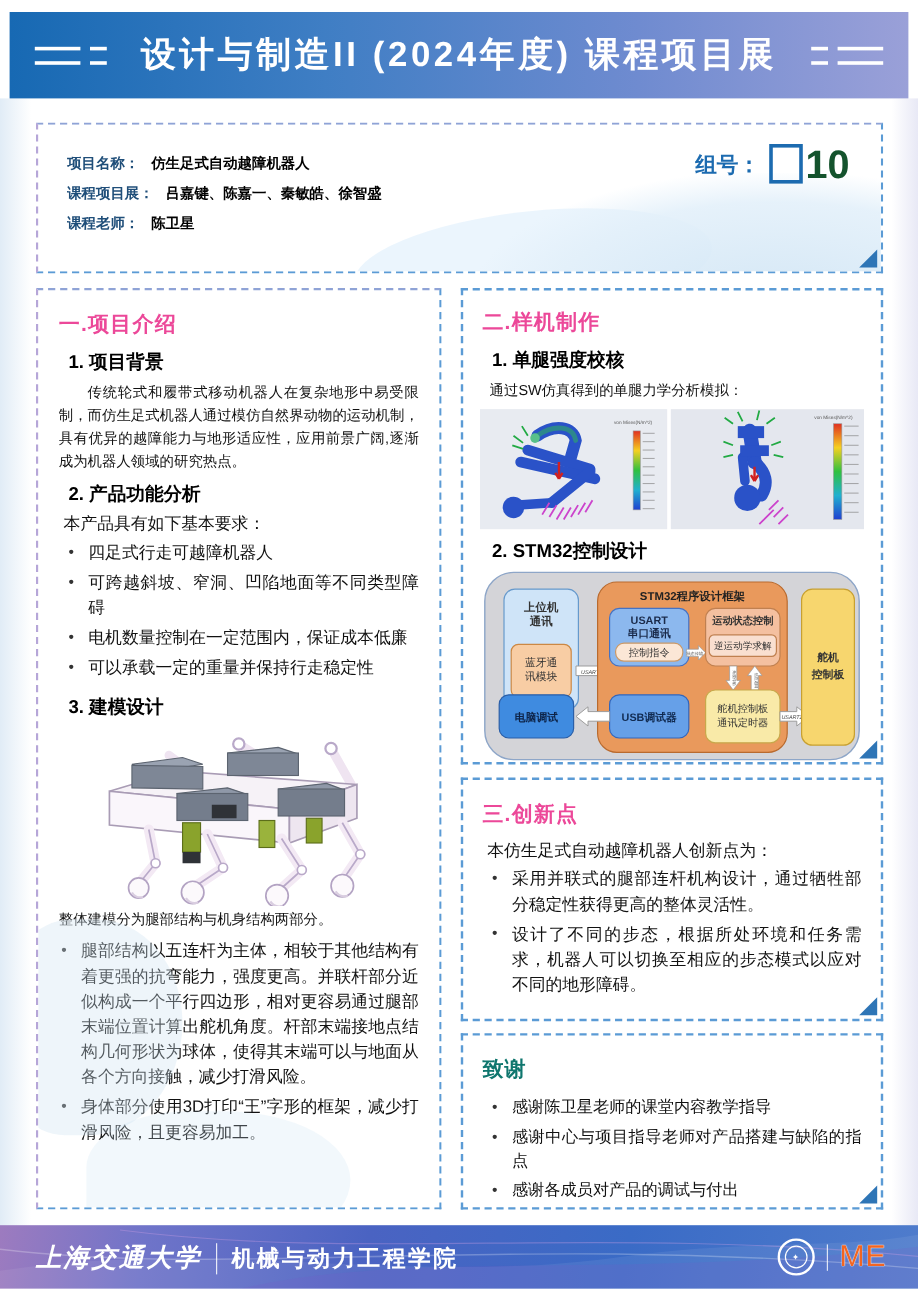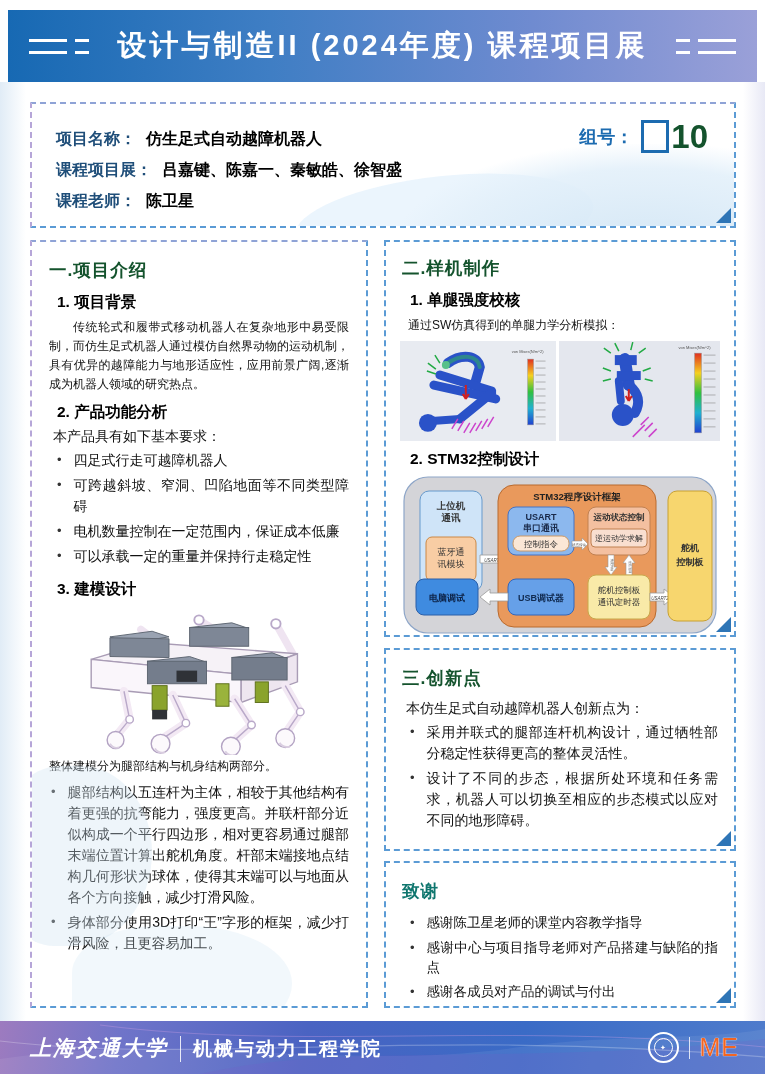--- a/index.html
+++ b/index.html
@@ -24,39 +24,39 @@
   .dbl.long{width:38px;} .dbl.short{width:14px;}
 
   
   .box{position:absolute;background:#fff;border:2px dashed #5b9bd5;box-sizing:border-box;overflow:hidden;}
   .box.purple-left{border-left-color:#b6a6d8;border-top-color:#8fa3d6;}
   .corner-tri{position:absolute;right:3px;bottom:3px;width:0;height:0;
     border-left:15px solid transparent;border-bottom:15px solid #2e75b6;}
 
   
   .info-card{left:30px;top:102px;width:706px;height:126px;padding:16px 24px;}
-  .info-row{display:flex;margin:7px 0;font-size:16px;font-weight:bold;line-height:1.5;}
+  .info-row{display:flex;margin:7px 0;font-size:12px;font-weight:bold;line-height:1.5;}
   .info-label{color:#1f4e79;white-space:nowrap;margin-right:10px;}
   .info-value{color:#000;text-align:center;}
   .group{position:absolute;right:26px;top:16px;display:flex;align-items:center;}
   .group-label{color:#1c6bb0;font-size:18px;font-weight:bold;margin-right:8px;}
   .group-box{width:22px;height:27px;border:3px solid #1c6bb0;margin-right:2px;}
   .group-num{color:#14532d;font-size:33px;font-weight:bold;line-height:1;}
   .wave1{position:absolute;right:-20px;bottom:-28px;width:360px;height:110px;
     background:radial-gradient(ellipse at 70% 100%,#cfe4f4 0%,#e3f0fa 55%,rgba(255,255,255,0) 72%);opacity:.9;}
   .wave2{position:absolute;right:140px;bottom:-40px;width:300px;height:90px;border-radius:50%;
     background:#ddeefb;opacity:.6;transform:rotate(-6deg);}
 
   
   .left-box{left:30px;top:240px;width:338px;height:768px;padding:10px 15px;}
   .rbox1{left:384px;top:240px;width:352px;height:397px;padding:8px 14px;}
   .rbox2{left:384px;top:648px;width:352px;height:203px;padding:10px 14px;}
   .rbox3{left:384px;top:861px;width:352px;height:147px;padding:10px 14px;}
 
-  .h1{font-size:17.5px;font-weight:bold;color:#14532d;margin:6px 0 10px 2px;letter-spacing:1px;}
+  .h1{font-size:17.5px;font-weight:bold;color:#ec4899;margin:6px 0 10px 2px;letter-spacing:1px;}
   .h1.blue{color:#0f766e;}
   .h2{font-size:15.5px;font-weight:bold;color:#000;margin:8px 0 5px 10px;}
   .para{font-size:12px;line-height:1.58;text-align:justify;margin:2px 2px 6px 2px;}
   .para.indent{text-indent:2em;}
   .intro{font-size:14px;margin:2px 2px 4px 6px;}
   .bullets{margin:0 2px 0 8px;}
   .bullet-row{display:flex;font-size:14px;line-height:1.5;margin:4px 0;}
   .bullet-row::before{content:"•";margin:0 12px 0 2px;color:#333;font-size:13px;line-height:1.6;}
   .bullet-row .btext{flex:1;text-align:justify;}
 

